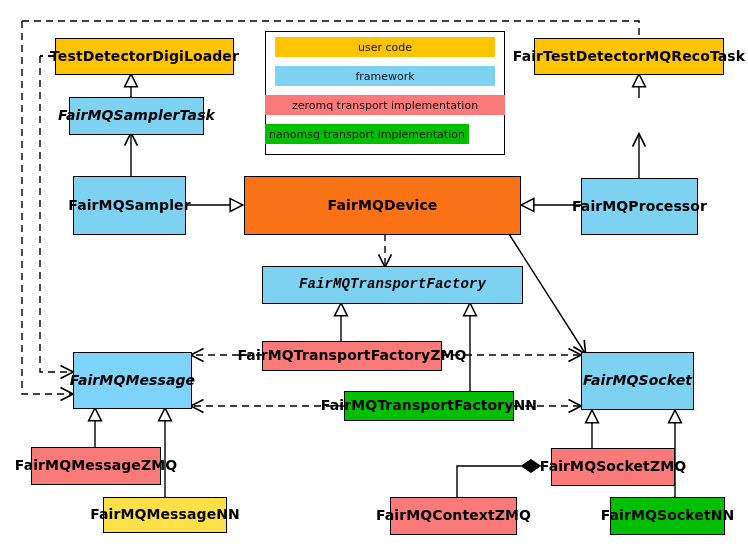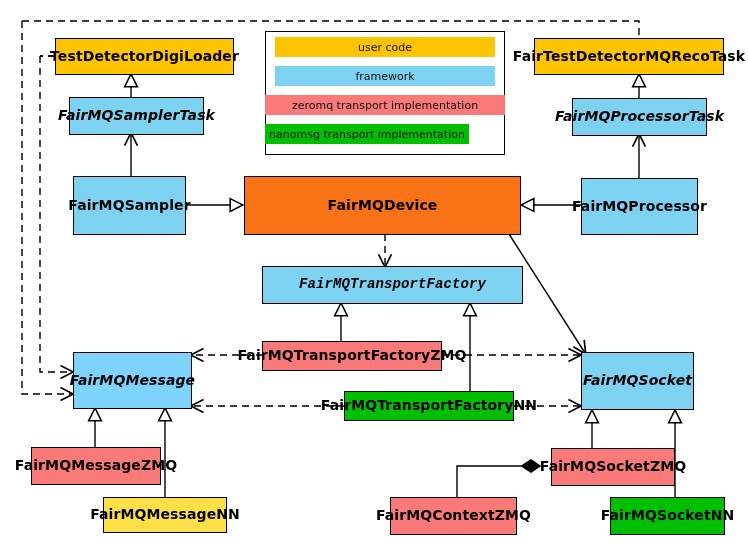--- a/index.html
+++ b/index.html
@@ -107,21 +107,20 @@
   <div class="legend-row" style="left:275px;top:37px;width:220px;height:20px;background:#FFC400;">user code</div>
   <div class="legend-row" style="left:265px;top:95px;width:240px;height:20px;background:#FA7A7A;">zeromq transport implementation</div>
   <div class="legend-row" style="left:265px;top:124px;width:204px;height:20px;background:#00BF00;">nanomsg transport implementation</div>
 
   <div class="node" style="left:55px;top:38px;width:179px;height:37px;background:#FFC400;">TestDetectorDigiLoader</div>
 
   <div class="node" style="left:534px;top:38px;width:190px;height:37px;background:#FFC400;">FairTestDetectorMQRecoTask</div>
 
   <div class="node abstract" style="left:69px;top:97px;width:135px;height:38px;background:#7DD2F2;text-align:center;">FairMQSamplerTask</div>
 
-  <div class="node abstract" style="left:572px;top:98px;width:135px;height:38px;background:#7DD2F2;">FairMQProcessorTask</div>
 
   <div class="node" style="left:73px;top:176px;width:113px;height:59px;background:#7DD2F2;">FairMQSampler</div>
 
   <div class="node" style="left:244px;top:176px;width:277px;height:59px;background:#f97316;">FairMQDevice</div>
 
   <div class="node" style="left:581px;top:178px;width:117px;height:57px;background:#7DD2F2;">FairMQProcessor</div>
 
   <div class="node abstract" style="left:262px;top:266px;width:261px;height:38px;background:#7DD2F2;font-family:Liberation Mono, monospace;">FairMQTransportFactory</div>
 
   <div class="node" style="left:262px;top:341px;width:180px;height:30px;background:#FA7A7A;">FairMQTransportFactoryZMQ</div>

